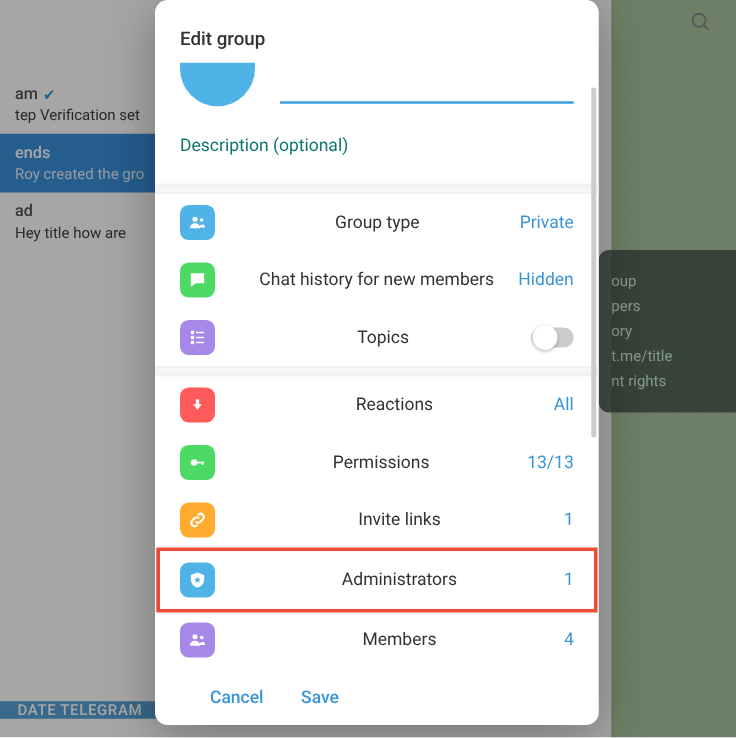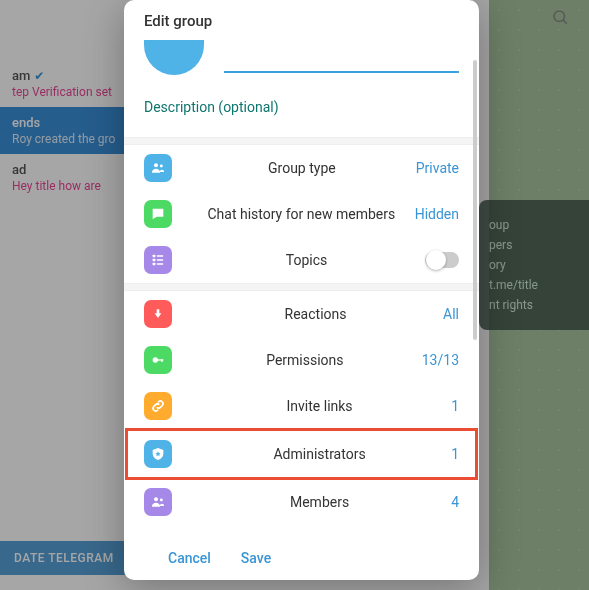--- a/index.html
+++ b/index.html
@@ -2,29 +2,29 @@
 <html><head>
   <meta charset="utf-8">
   <style>
     * { margin: 0; padding: 0; box-sizing: border-box; font-family: -apple-system, BlinkMacSystemFont, "Segoe UI", Roboto, sans-serif; }
     body { width: 589px; height: 590px; overflow: hidden; position: relative; background: #fff; }
     .backdrop { position: absolute; inset: 0; background: rgba(0,0,0,0.35); }
     .bg-left { position: absolute; left: 0; top: 0; width: 180px; height: 100%; background: #fff; }
     .bg-item { padding: 8px 12px; font-size: 13px; color: #555; }
     .bg-item.highlight { background: #3a8fd9; color: #fff; }
     .bg-item .title { font-weight: 500; display:flex; align-items:center; gap:4px; }
-    .bg-item .sub { font-size: 12px; color: #ec4899; margin-top:2px; }
+    .bg-item .sub { font-size: 12px; color: #404040; margin-top:2px; }
     .bg-item.highlight .sub { color: rgba(255,255,255,0.85); }
     .bg-right { position: absolute; right: 0; top: 0; width: 100px; height: 100%; background: #a8c49f; background-image: radial-gradient(circle, rgba(255,255,255,0.15) 1px, transparent 1px); background-size: 20px 20px; }
     .bg-search { position:absolute; top:8px; right:20px; color:#888; }
     .bg-panel { position:absolute; right: -10px; top: 200px; width:120px; background: rgba(60,80,70,0.8); border-radius: 8px; padding: 12px 10px; color: #cfe8d6; font-size: 12px; }
     .bg-panel div { margin: 6px 0; }
-    .bg-update { position:absolute; left:0; bottom:15px; background:#56a0d6; color:#fff; font-size:12px; font-weight:500; padding:10px 14px; letter-spacing:0.5px; }
+    .bg-update { position:absolute; left:0; bottom:15px; background:#56a0d6; color:#fff; font-size:12px; font-weight:500; padding:0 14px; letter-spacing:0.5px; }
     .modal { position: absolute; left: 124px; top: 0; width: 355px; height: 580px; background: #fff; border-radius: 10px; box-shadow: 0 8px 40px rgba(0,0,0,0.3); display: flex; flex-direction: column; overflow: hidden; }
-    .modal-header { padding: 12px 20px 10px; font-size: 15px; font-weight: 500; color: #333; }
+    .modal-header { padding: 22px 20px 10px; font-size: 15px; font-weight: 500; color: #333; }
     .modal-body { flex: 1; overflow-y: auto; position: relative; }
     .avatar-row { display: flex; align-items: flex-end; gap: 20px; padding: 0 20px 14px; }
     .avatar { width: 60px; height: 35px; border-radius: 0 0 60px 60px; background: #4fb3e8; }
     .name-line { flex:1; border-bottom: 2px solid #3ca0df; height: 2px; margin-bottom: 2px; }
     .desc { padding: 10px 20px 22px; font-size: 14px; color: #0f766e; }
     .divider { height: 8px; background: #f4f4f5; border-top: 1px solid #eee; border-bottom: 1px solid #eee; }
     .row { display: flex; align-items: center; padding: 9px 20px; cursor: pointer; }
     .icon { width: 28px; height: 28px; border-radius: 7px; display: flex; align-items: center; justify-content: center; flex-shrink: 0; color: #fff; }
     .icon svg { width: 16px; height: 16px; }
     .row-label { flex: 1; margin-left: 16px; font-size: 14px; color: #333; text-align: center; }

